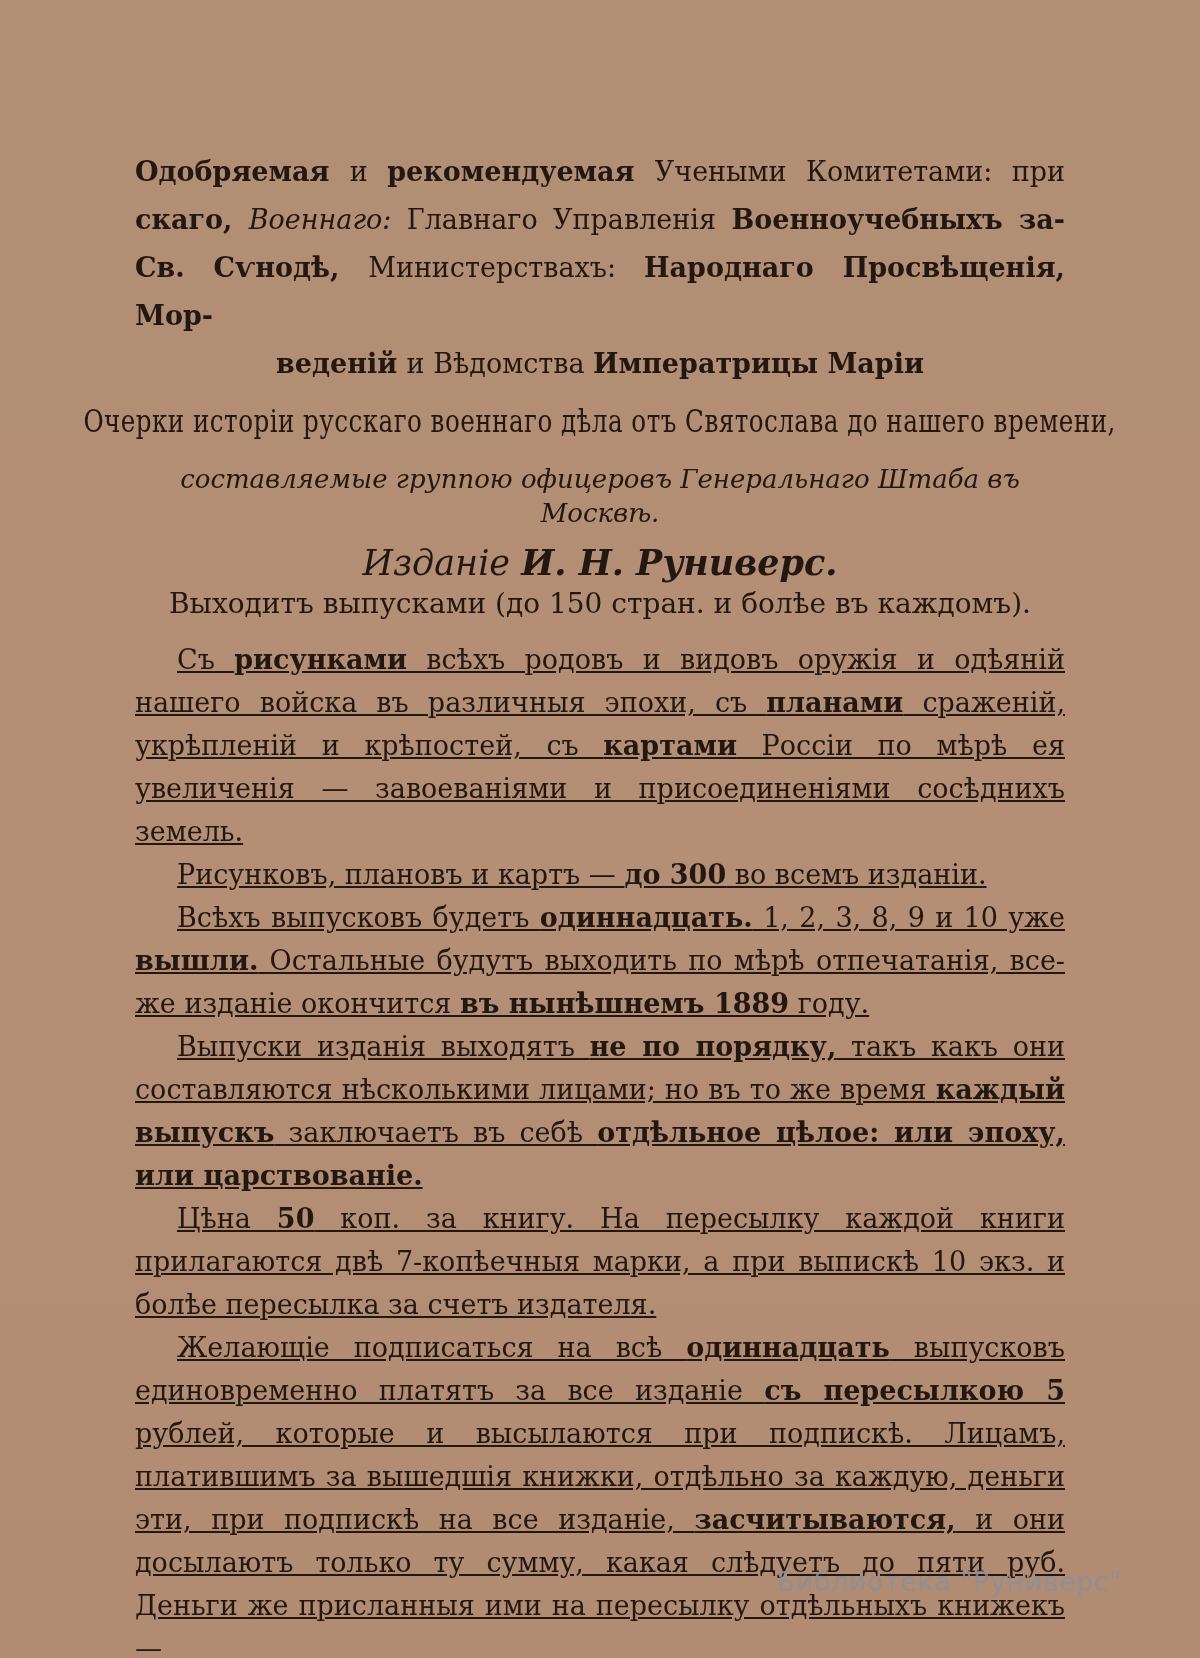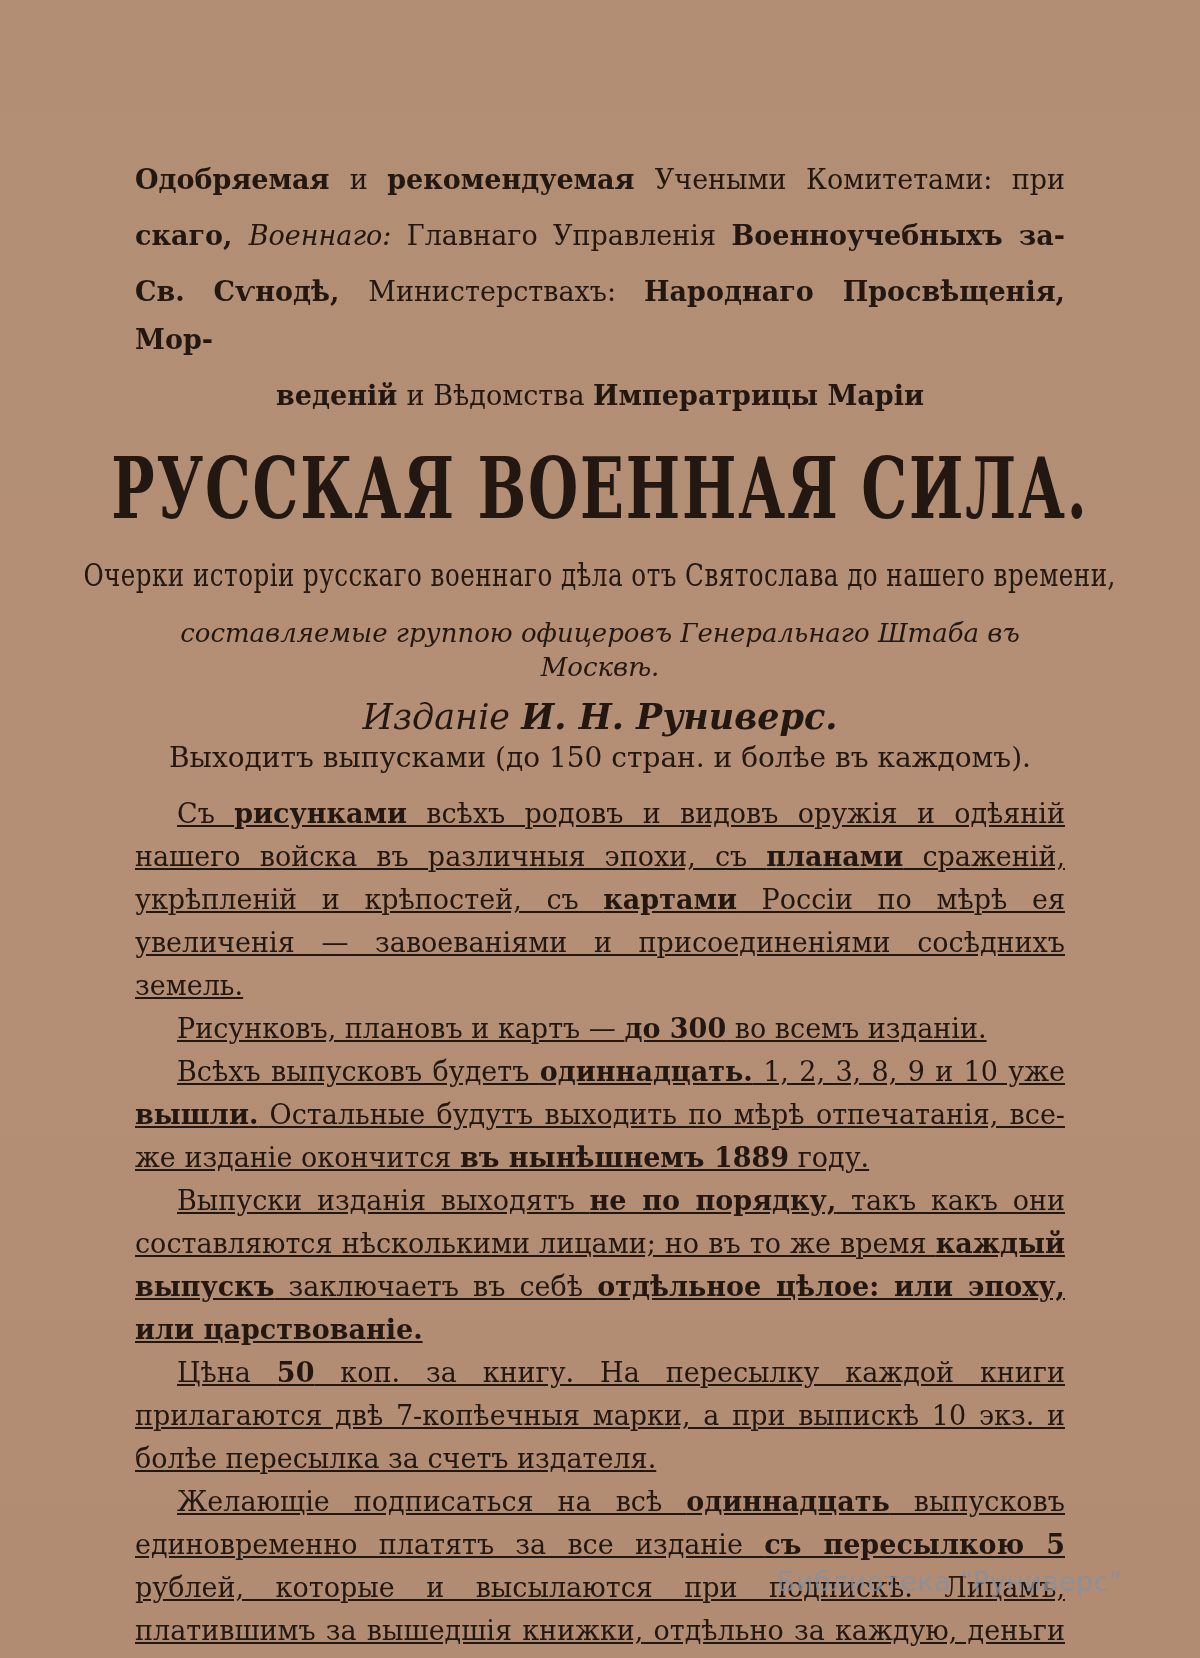--- a/index.html
+++ b/index.html
@@ -18,21 +18,21 @@
   }
 
   .content {
     width: 930px;
     margin: 0 auto;
     padding-top: 148px;
   }
 
   
   .approval { font-size: 27px; }
-  .a-line { line-height: 48px; margin-top: 8px; }
+  .a-line { line-height: 48px; }
   .a-line.j { text-align: justify; text-align-last: justify; }
   .a-line.c { text-align: center; }
   .approval b, .edition b, .bodytext b { font-weight: bold; }
   .it { font-style: italic; }
 
   
   .title-wrap {
     margin-top: 14px;
     height: 108px;
     display: flex;
@@ -113,23 +113,20 @@
 <div class="page">
   <div class="content">
 
     <div class="approval">
       <div class="a-line j"><b>Одобряемая </b><span>и </span><b>рекомендуемая </b><span>Учеными Комитетами: при</span></div>
       <div class="a-line j"><b>скаго, </b><span class="it">Военнаго: </span><span>Главнаго Управленія </span><b>Военноучебныхъ за-</b></div>
       <div class="a-line j"><b>Св. Сѵнодѣ, </b><span>Министерствахъ: </span><b>Народнаго Просвѣщенія, Мор-</b></div>
       <div class="a-line c"><b>веденій </b><span>и Вѣдомства </span><b>Императрицы Маріи</b></div>
     </div>
 
-    <h1 class="title-wrap" style="margin:14px 0 0 0;">
-      <span class="title-text">РУССКАЯ ВОЕННАЯ СИЛА.</span>
-    </h1>
 
     <div class="subtitle1-wrap">
       <span class="subtitle1-text">Очерки исторіи русскаго военнаго дѣла отъ Святослава до нашего времени,</span>
     </div>
 
     <div class="subtitle2">составляемые группою офицеровъ Генеральнаго Штаба въ Москвѣ.</div>
 
     <div class="edition"><span class="it">Изданіе </span><b class="it">И. Н. Руниверс.</b></div>
 
     <div class="issue-note">Выходитъ выпусками (до 150 стран. и болѣе въ каждомъ).</div>

